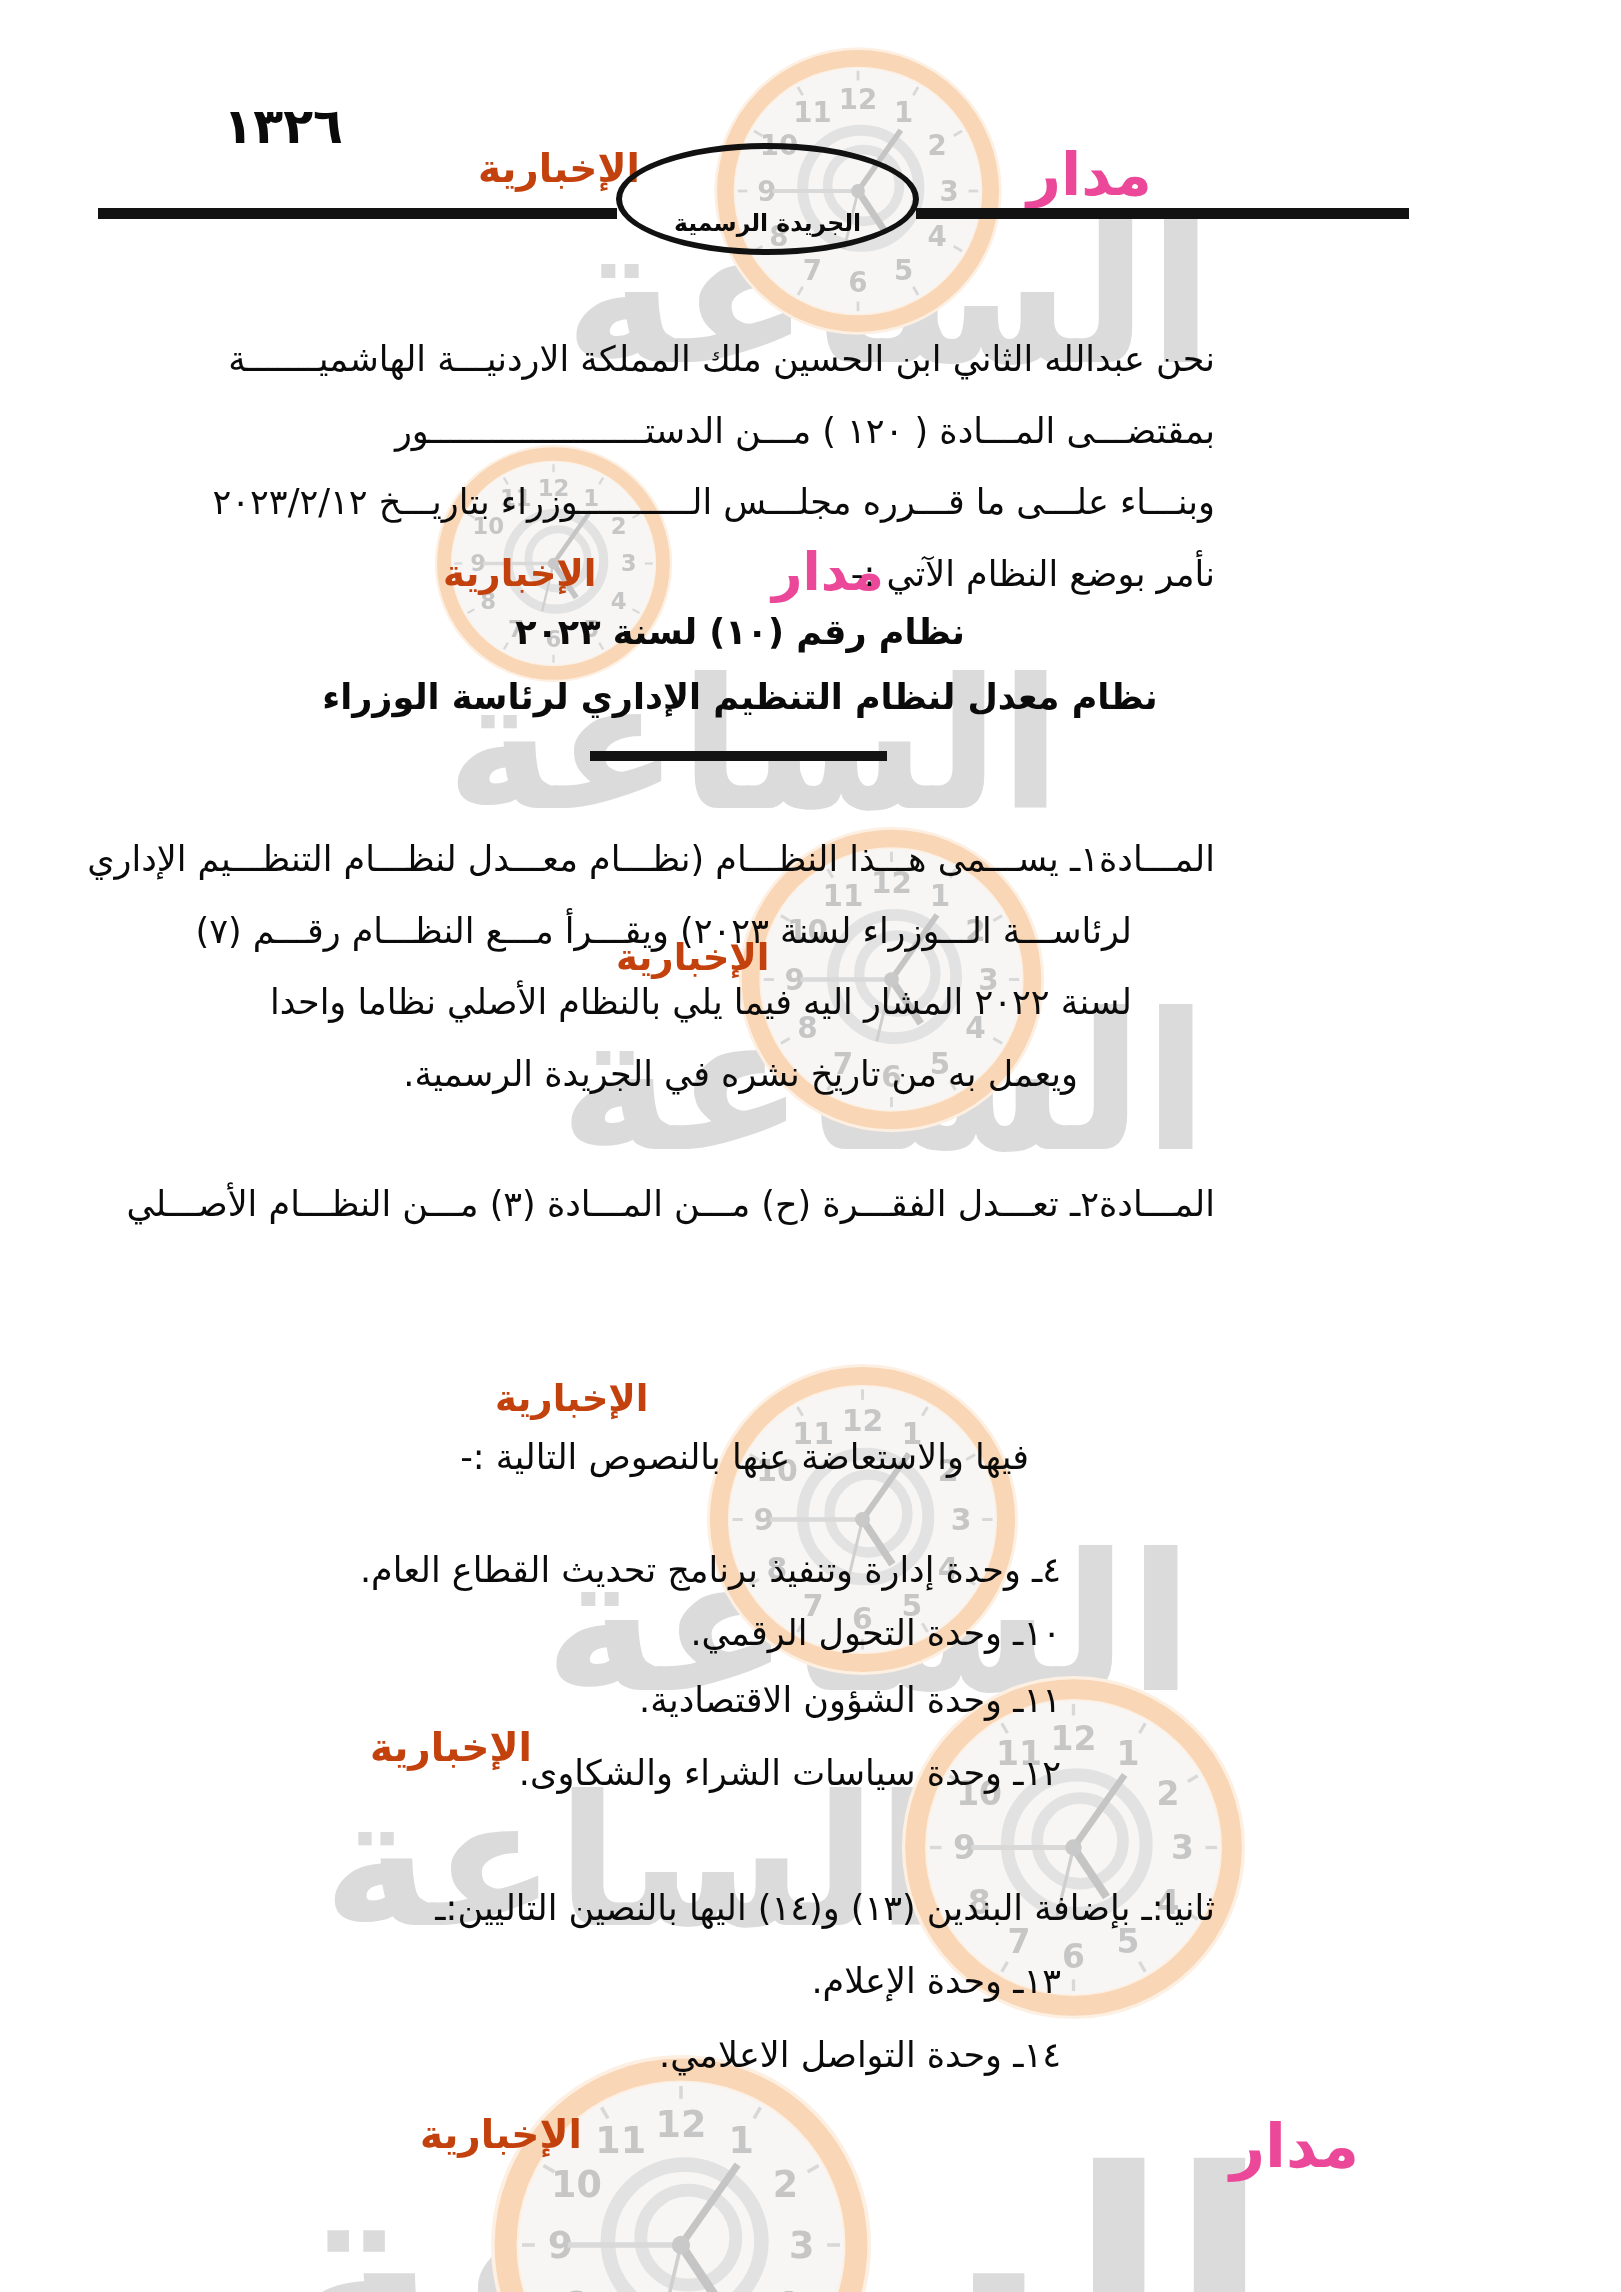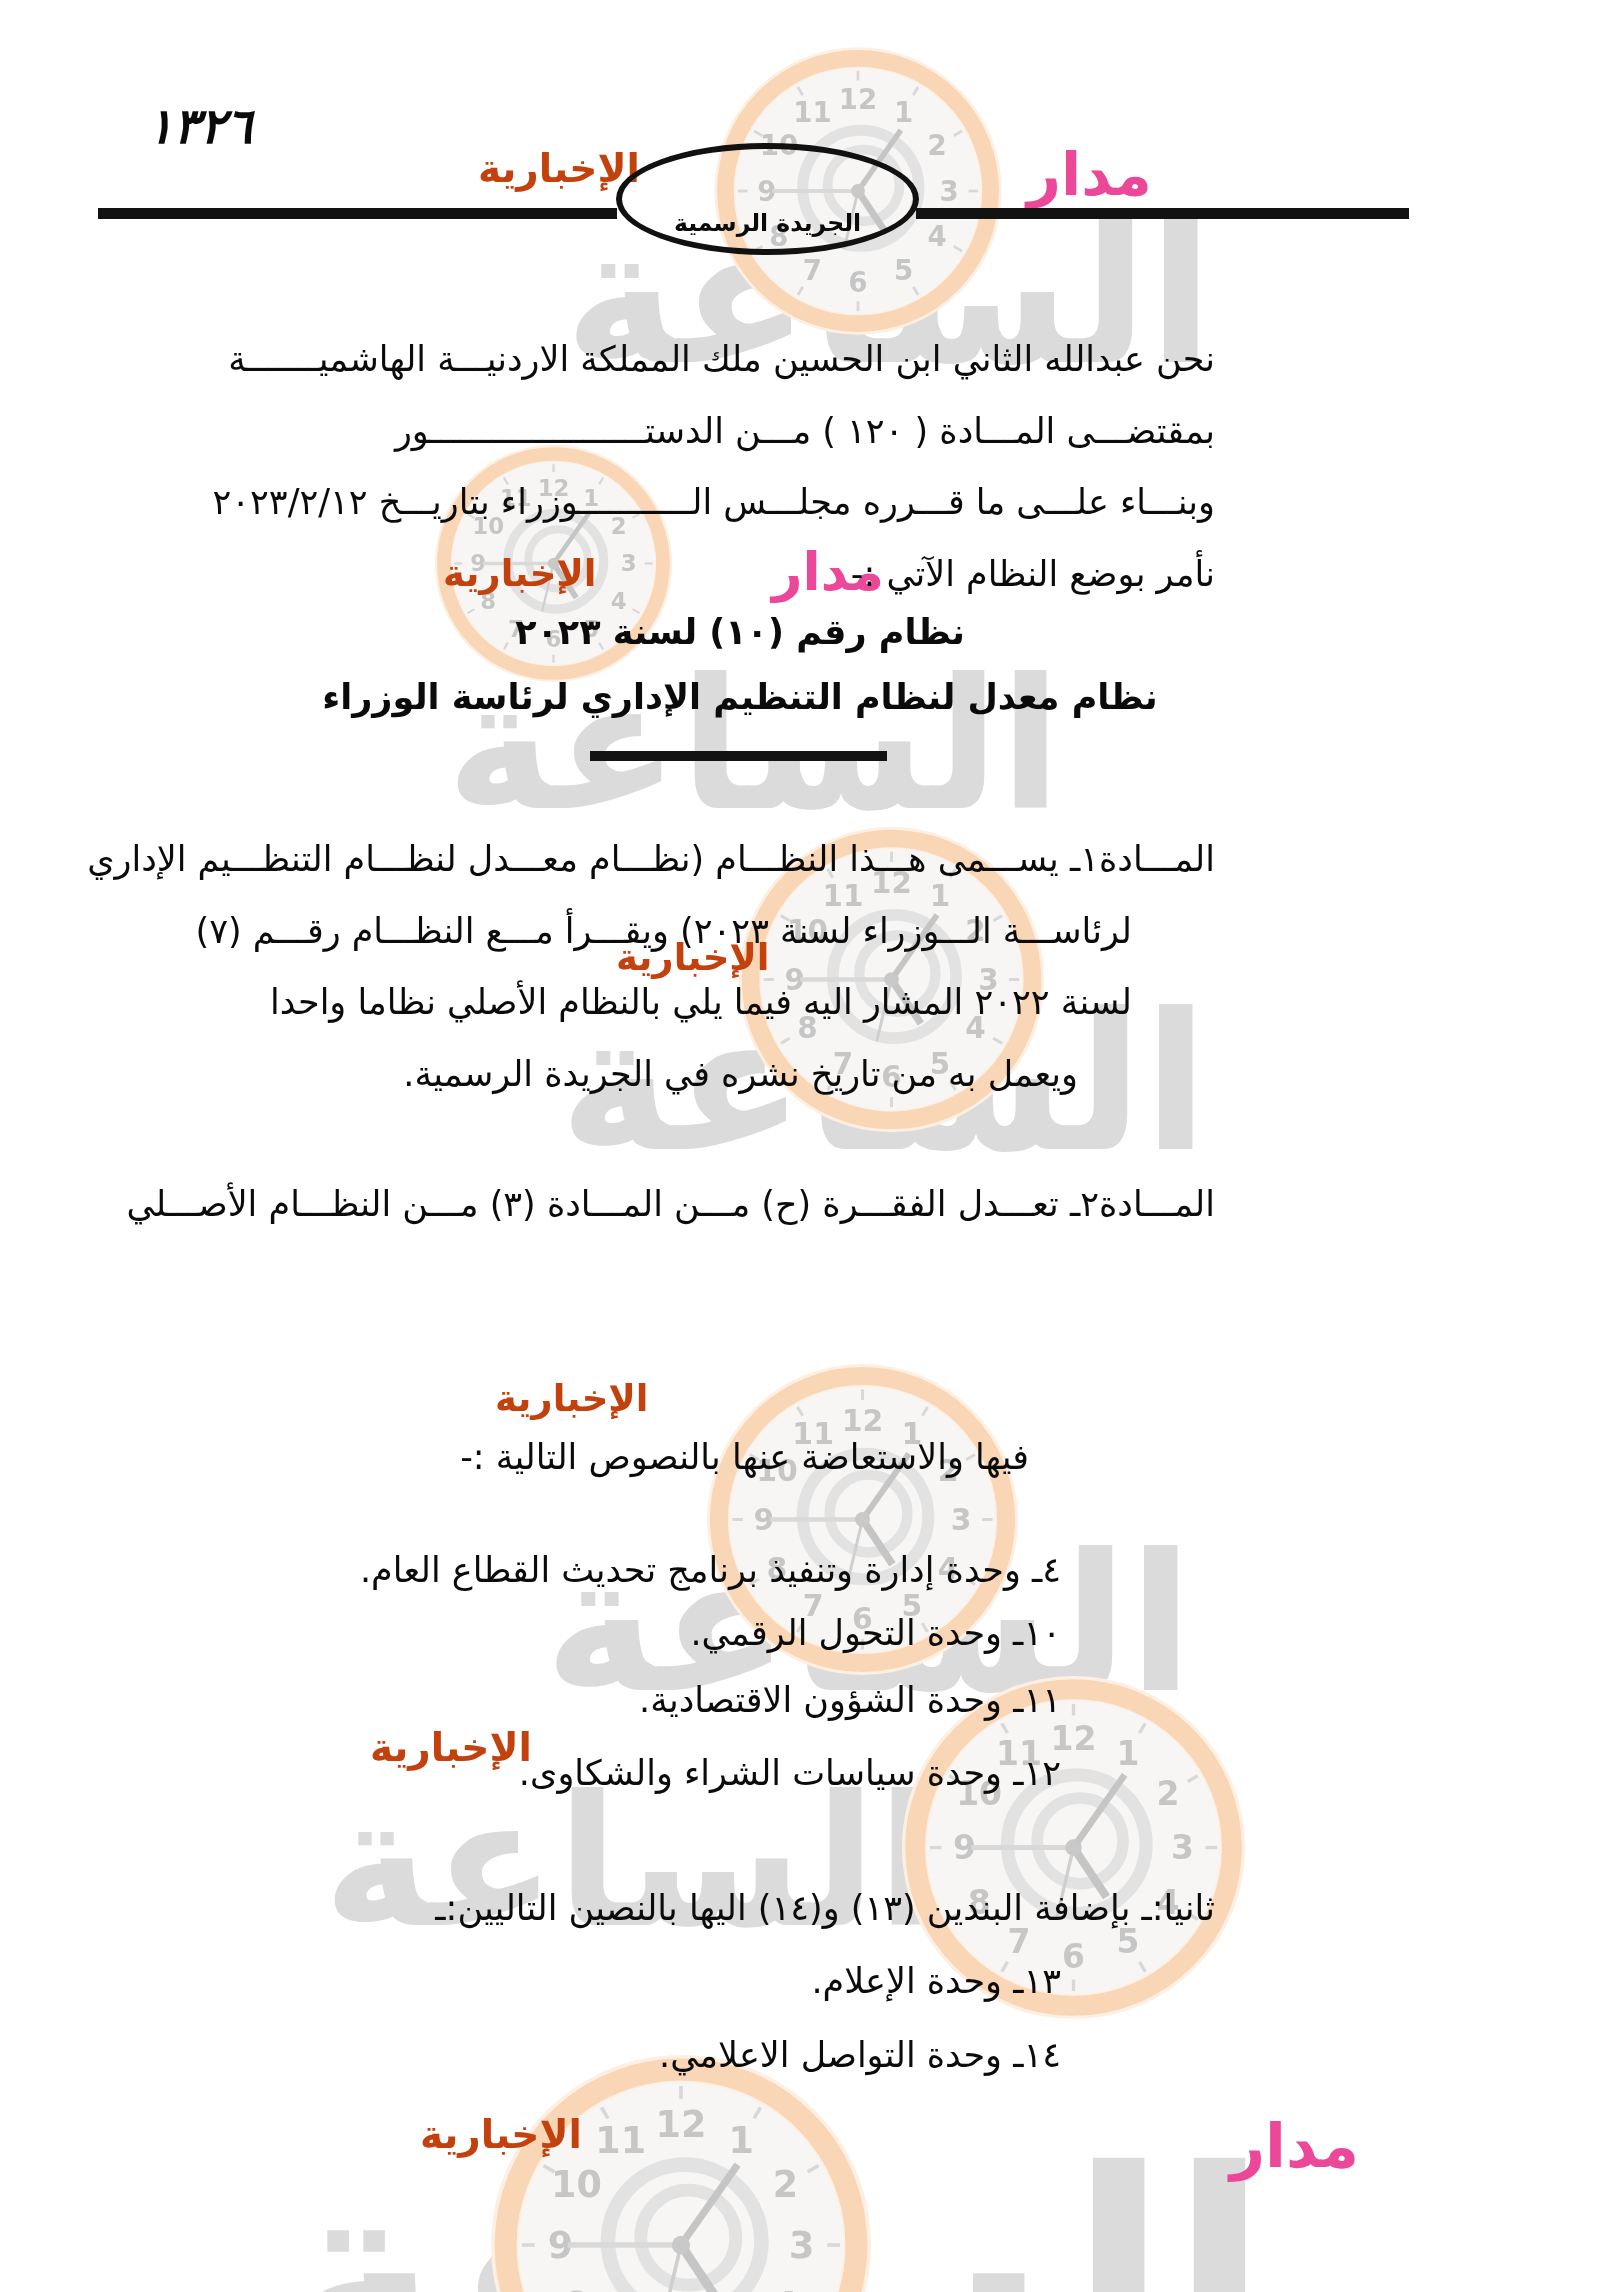--- a/index.html
+++ b/index.html
@@ -12,21 +12,21 @@
   #watermarks{position:absolute;inset:0;z-index:0;pointer-events:none;}
   .wm-clock{position:absolute;}
   .wm-t{position:absolute;direction:rtl;white-space:nowrap;font-weight:bold;line-height:1;}
   .wm-big{color:#dbdbdb;}
   .wm-mid{color:#ec4899;}
   .wm-sub{color:#c2410c;}
   
   #content{position:absolute;inset:0;z-index:2;}
   .pagenum{
     position:absolute;left:147px;top:98px;width:196px;
-    font-size:49px;font-weight:bold;color:#0a0a0a;text-align:left;direction:rtl;font-style:italic;
+    font-size:49px;font-weight:bold;color:#0a0a0a;text-align:right;direction:rtl;
   }
   .hrule{position:absolute;top:208px;height:10.8px;background:#121212;}
   .hrule.left{left:98px;width:519px;}
   .hrule.right{left:916px;width:493px;}
   .badge{
     position:absolute;left:616px;top:143px;width:303px;height:112px;
     border:6.9px solid #111;border-radius:50%;
     display:flex;align-items:flex-end;justify-content:center;
     box-sizing:border-box;padding-bottom:11.8px;background:transparent;
   }

